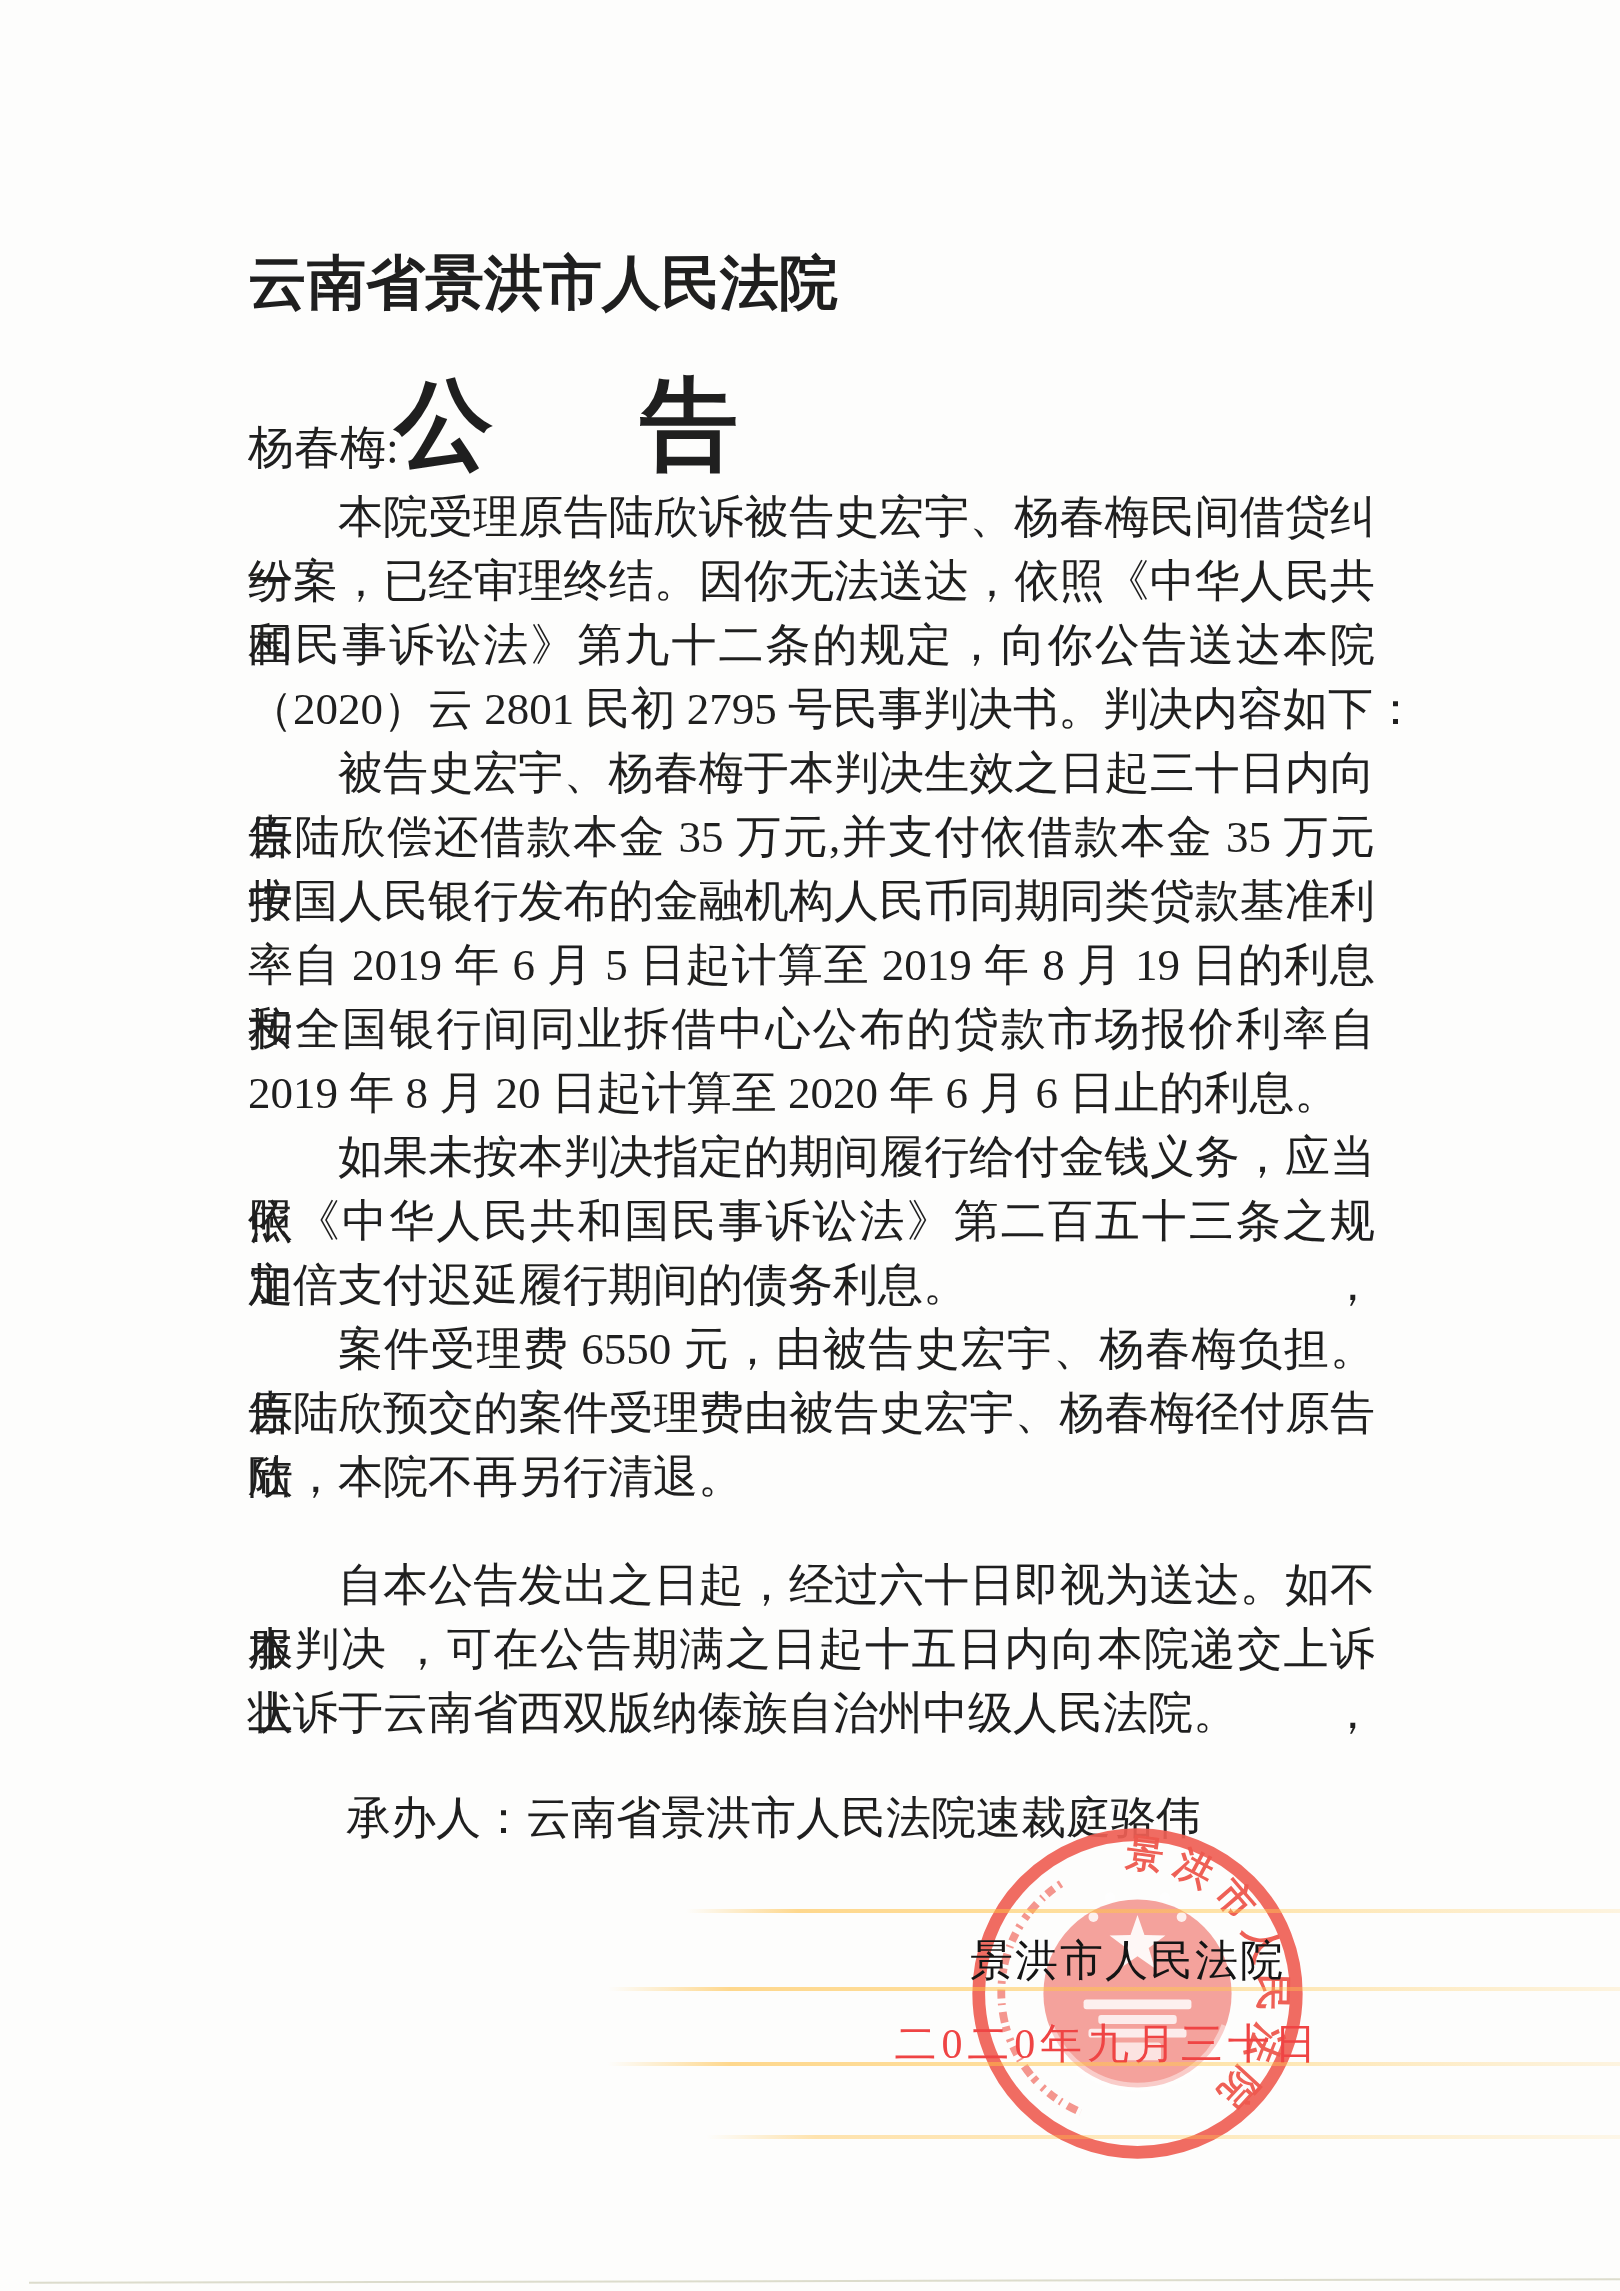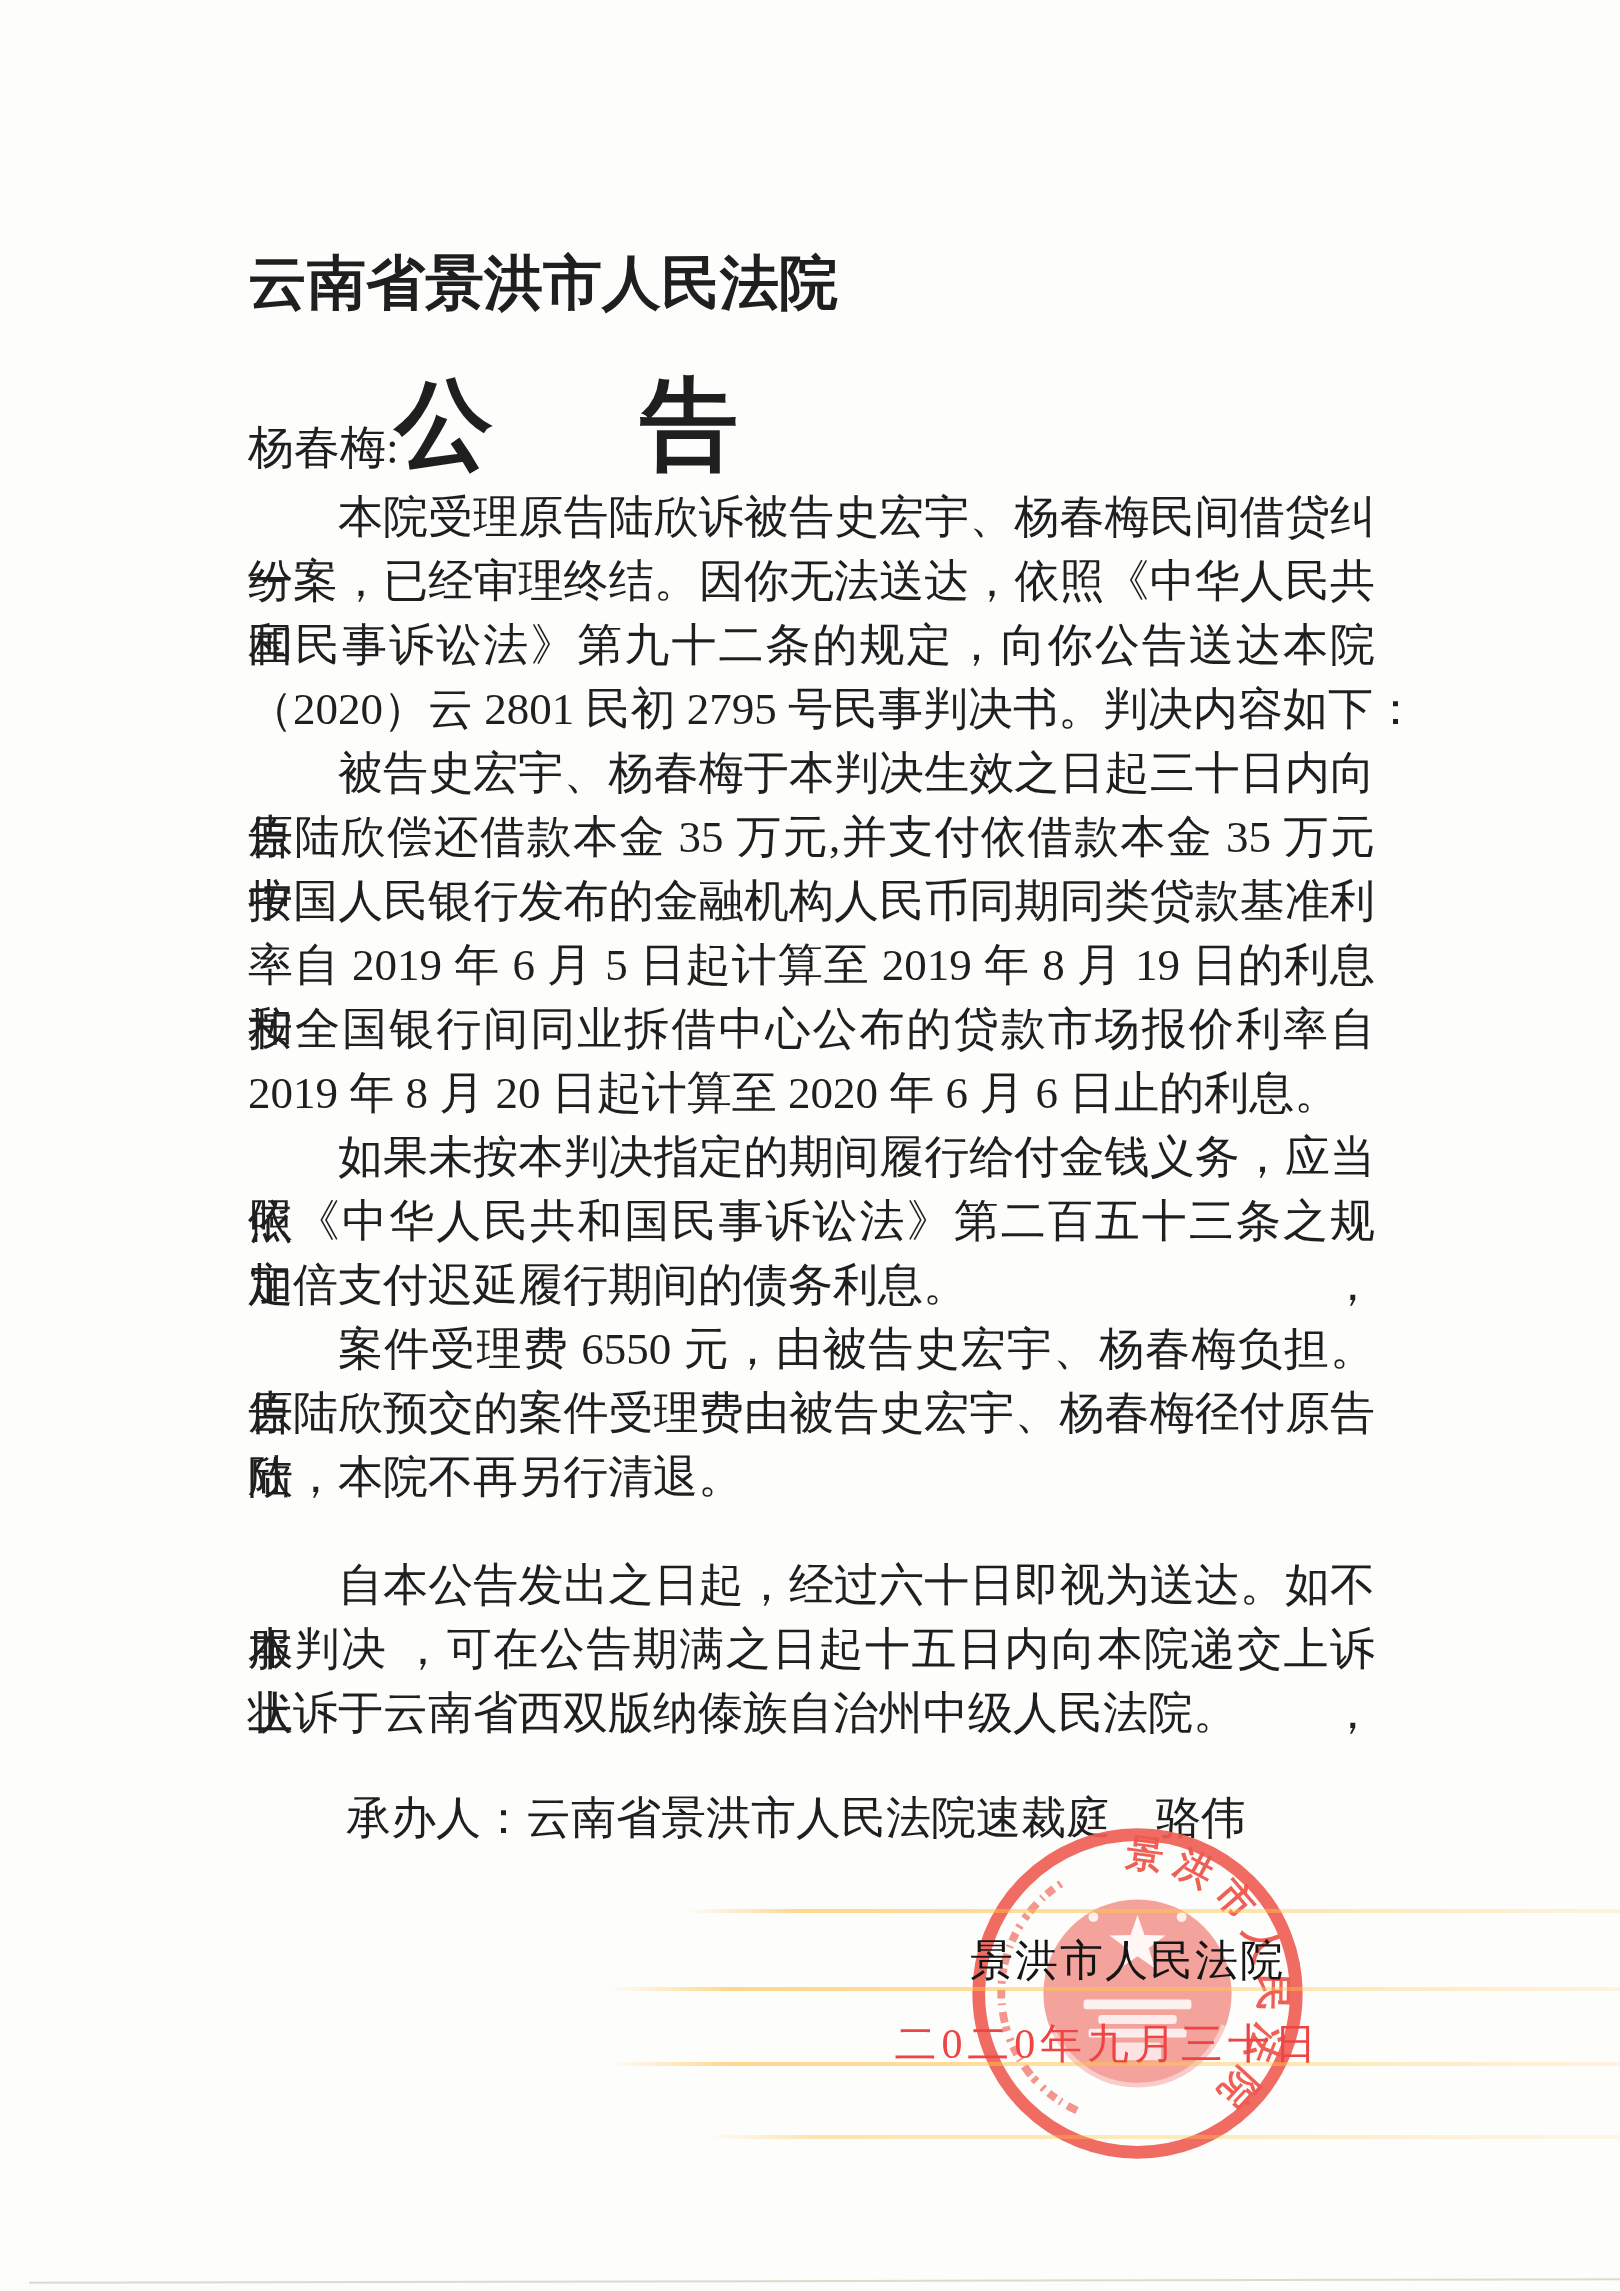--- a/index.html
+++ b/index.html
@@ -35,21 +35,21 @@
     font-size:45px;line-height:64px;
   }
   .ln{height:64px;white-space:nowrap;}
   .ln.j{white-space:normal;text-align:justify;text-align-last:justify;}
   .ln.ind{text-indent:90px;}
   .ln.gap{margin-top:44px;}
   .undertaker{
     position:absolute;left:346px;top:1786px;
     font-size:45px;line-height:64px;white-space:nowrap;
   }
-  .undertaker .name{display:inline-block;margin-left:45px;}
+  .undertaker .name{display:inline-block;}
   .seal{
     position:absolute;left:965px;top:1821px;width:345px;height:345px;
     z-index:1;
   }
   .seal-court-name{
     position:absolute;left:961px;top:1933px;width:333px;
     text-align:center;font-size:43px;line-height:55px;letter-spacing:2px;
     color:#151515;z-index:2;white-space:nowrap;
   }
   .seal-date{

